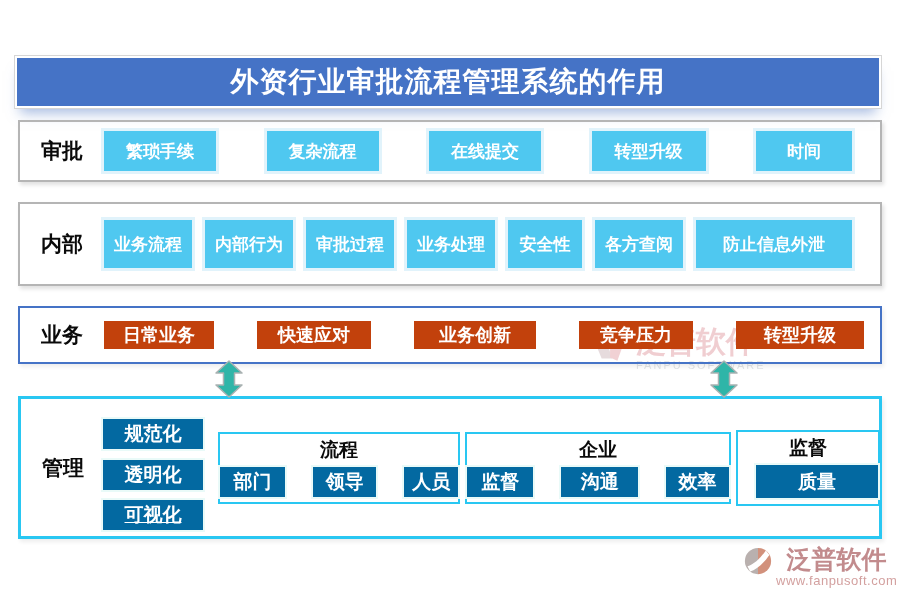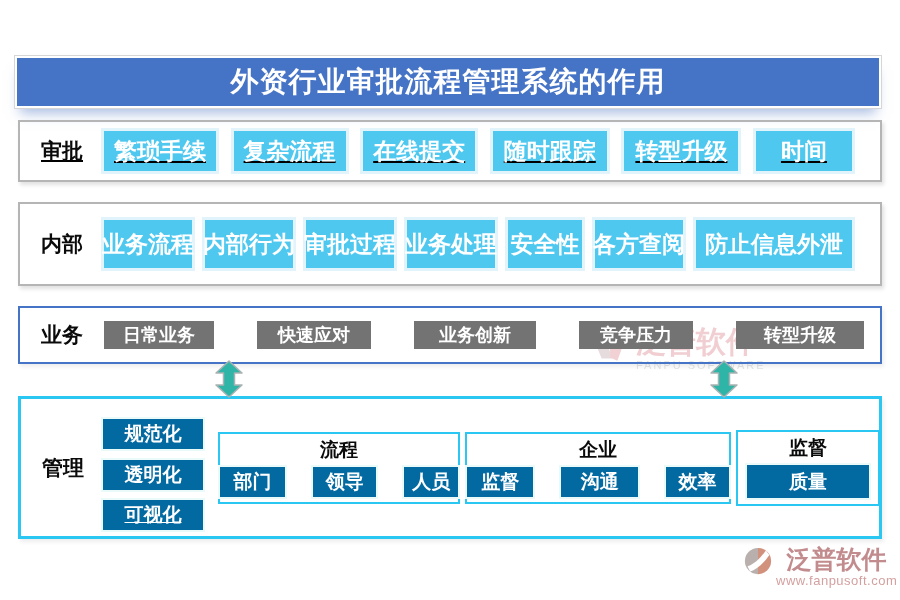--- a/index.html
+++ b/index.html
@@ -14,53 +14,53 @@
     box-shadow:0 0 0 1px #d6d6d6, 0 10px 12px -5px rgba(95,132,200,.55);
     display:flex;align-items:center;justify-content:center;
     color:#fff;font-size:28px;font-weight:bold;letter-spacing:1px;
   }
   
   .band{
     position:absolute;left:18px;width:860px;display:flex;align-items:center;
     border:2px solid #b5b5b5;background:transparent;z-index:2;
     box-shadow:2px 3px 4px rgba(0,0,0,.12);
   }
-  .row1{top:120px;height:58px;text-decoration:underline;}
+  .row1{top:120px;height:58px;}
   .row2{top:202px;height:80px;}
   .row3{top:306px;height:54px;border-color:#4573C6;box-shadow:2px 3px 4px rgba(0,0,0,.07);}
   .rowlabel{flex:0 0 84px;text-align:center;font-size:21px;font-weight:bold;color:#0a0a0a;}
   .btnrow{flex:1;display:flex;justify-content:space-between;align-items:center;padding-right:28px;}
   .row3 .btnrow{padding-right:16px;}
   .btn{
     display:flex;align-items:center;justify-content:center;
-    color:#fff;font-weight:bold;font-size:23px;white-space:nowrap;z-index:3;
+    color:#fff;font-weight:bold;font-size:17px;white-space:nowrap;z-index:3;
   }
   .cyan{background:#4FC8F0;box-shadow:0 0 0 3px #e1f3fb;}
-  .blue{background:#737373;}
+  .blue{background:#c2410c;}
   .teal{background:#0369a1;box-shadow:0 0 0 2px #e9faf8;}
   .h40{height:40px;}.h48{height:48px;}.h28{height:28px;font-size:18px;}
   
   .mgmt{
     position:absolute;left:18px;top:396px;width:858px;height:137px;
     border:3px solid #29C7F2;z-index:2;box-shadow:2px 3px 4px rgba(0,0,0,.07);background:#fff;
   }
   .mgmt .mlabel{
     position:absolute;left:0;top:50%;transform:translateY(-50%);width:84px;
     text-align:center;font-size:21px;font-weight:bold;color:#0a0a0a;
   }
   .stackbtn{position:absolute;left:82px;width:100px;height:30px;font-size:19px;}
   .s0{top:20px;}.s1{top:61px;}.s2{top:101px;text-decoration:underline;}
   .group{
     position:absolute;border:2px solid #29C7F2;background:#fff;
   }
   .g0{left:197px;top:33px;width:238px;height:68px;}
   .g1{left:444px;top:33px;width:262px;height:68px;}
   .g2{left:715px;top:31px;width:140px;height:72px;}
   .gtitle{text-align:center;font-size:19px;font-weight:bold;color:#0a0a0a;margin-top:3px;}
-  .gbtns{display:flex;justify-content:center;gap:28px;margin-top:4px;}
+  .gbtns{display:flex;justify-content:flex-end;gap:28px;margin-top:4px;}
   .gbtn{height:30px;font-size:19px;}
   .g2 .gbtn{height:33px;}
   
   .arrow{position:absolute;top:360px;width:30px;height:38px;z-index:4;}
   .a1{left:214px;}.a2{left:709px;}
   
   .wm{
     position:absolute;left:588px;top:326px;display:flex;align-items:flex-start;gap:6px;
     z-index:1;opacity:.6;pointer-events:none;
   }
@@ -79,21 +79,20 @@
 <div class="canvas">
 
   <div class="titlebar">外资行业审批流程管理系统的作用</div>
 
   <div class="band row1">
     <div class="rowlabel">审批</div>
     <div class="btnrow">
       <div class="btn cyan h40" style="width:112px">繁琐手续</div>
       <div class="btn cyan h40" style="width:112px">复杂流程</div>
       <div class="btn cyan h40" style="width:112px">在线提交</div>
-      <div class="btn cyan h40" style="width:114px">随时跟踪</div>
       <div class="btn cyan h40" style="width:114px">转型升级</div>
       <div class="btn cyan h40" style="width:96px">时间</div>
     </div>
   </div>
 
   <div class="band row2">
     <div class="rowlabel">内部</div>
     <div class="btnrow">
       <div class="btn cyan h48" style="width:88px">业务流程</div>
       <div class="btn cyan h48" style="width:88px">内部行为</div>

